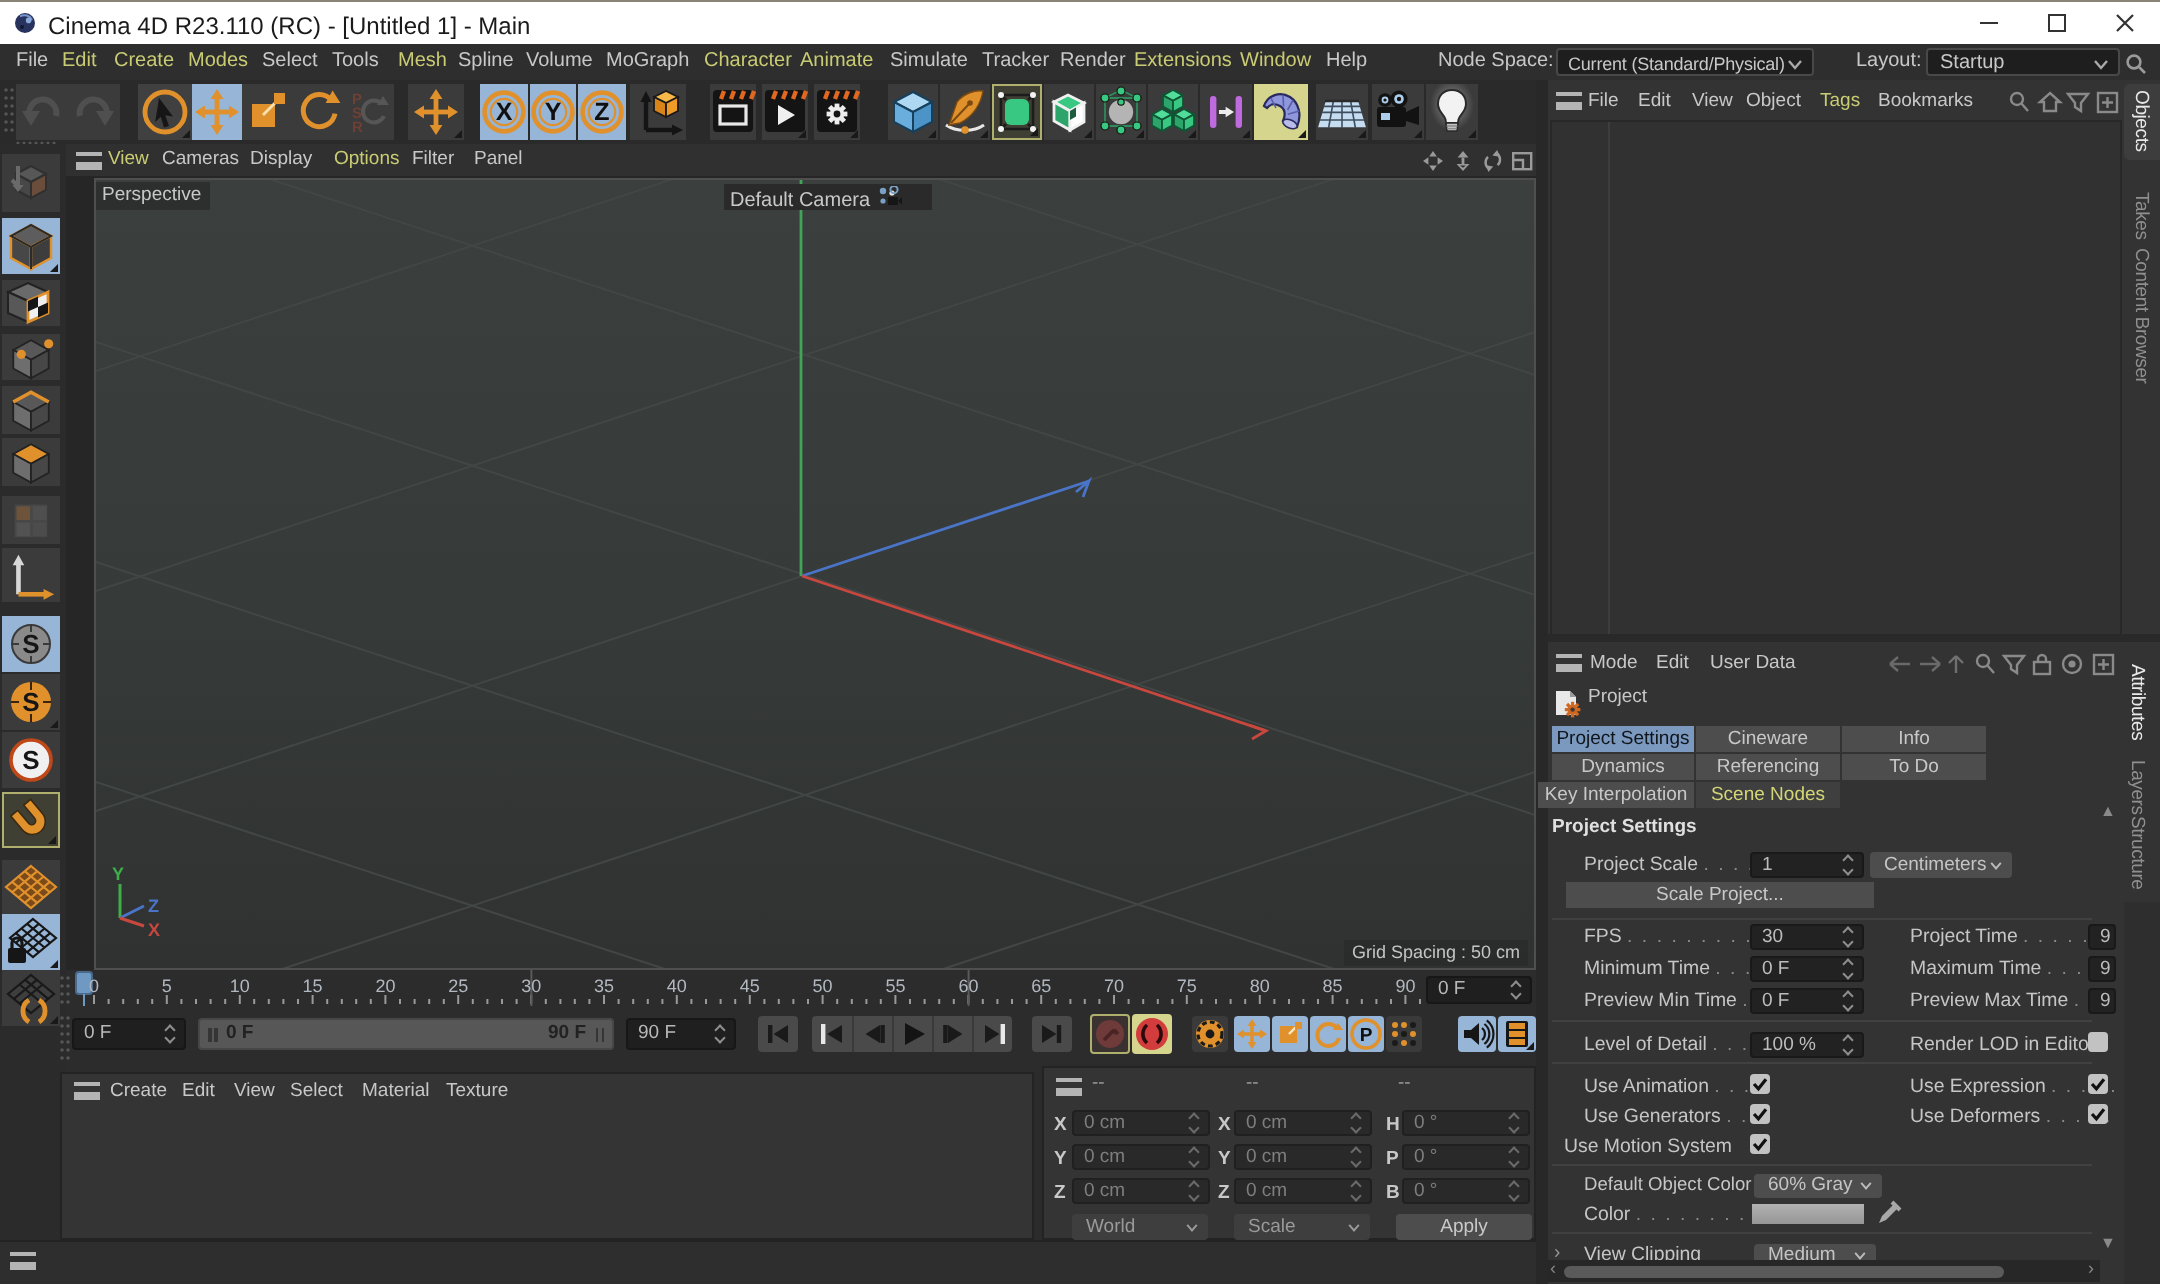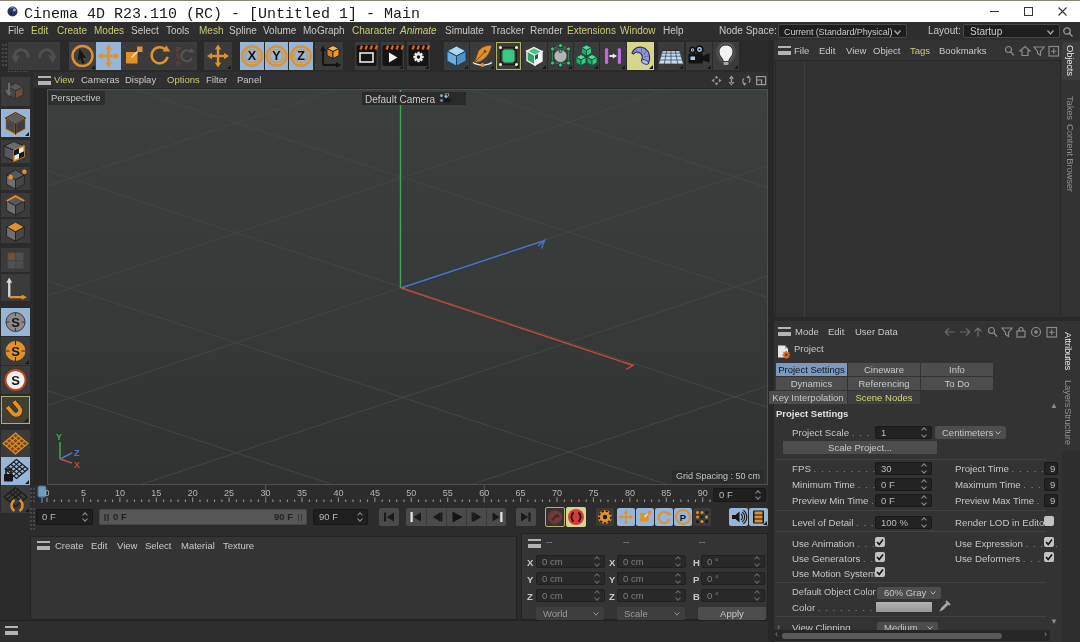--- a/index.html
+++ b/index.html
@@ -50,40 +50,40 @@
 <body>
 <div id="root">
 
   <div class="abs" style="left:0;top:0;width:1080px;height:22px;background:#ffffff;border-top:1px solid #8a8478;"></div>
   <svg class="abs" style="left:7px;top:6px" width="11" height="11" viewBox="0 0 11 11">
       <circle cx="5.5" cy="5.5" r="5" fill="#27335e"></circle>
       <path d="M3 2.2 A4.2 4.2 0 0 1 9 4" stroke="#7a95cc" stroke-width="1" fill="none"></path>
       <circle cx="7.3" cy="4.2" r="1.4" fill="#8aa8d8"></circle>
       <circle cx="4" cy="7.5" r="1" fill="#10182e"></circle>
     </svg>
-  <div class="abs" style="left:24px;top:5.5px;font-size:15px;color:#1a1a1a;font-family:Liberation Mono, monospace;">Cinema 4D R23.110 (RC) - [Untitled 1] - Main</div>
+  <div class="abs" style="left:24px;top:5.5px;font-size:12px;color:#1a1a1a;">Cinema 4D R23.110 (RC) - [Untitled 1] - Main</div>
   <div class="abs" style="left:990px;top:11px;width:9px;height:1.2px;background:#333;"></div>
   <div class="abs" style="left:1024px;top:7px;width:8.5px;height:8.5px;border:1.2px solid #333;"></div>
   <svg class="abs" style="left:1058px;top:7px" width="9" height="9" viewBox="0 0 9 9">
       <path d="M0.5 0.5 L8.5 8.5 M8.5 0.5 L0.5 8.5" stroke="#333" stroke-width="1.1"></path>
     </svg>
 
   <div class="abs" id="menubar" style="left:0;top:22px;width:1080px;height:18px;background:#2e2e2e;">
     <div class="menuitem" style="left:8px;">File</div>
     <div class="menuitem yel" style="left:31px;">Edit</div>
     <div class="menuitem yel" style="left:57px;">Create</div>
     <div class="menuitem yel" style="left:94px;text-align:center;">Modes</div>
     <div class="menuitem" style="left:131px;">Select</div>
     <div class="menuitem" style="left:166px;">Tools</div>
     <div class="menuitem yel" style="left:199px;">Mesh</div>
     <div class="menuitem" style="left:229px;">Spline</div>
     <div class="menuitem" style="left:263px;">Volume</div>
     <div class="menuitem" style="left:303px;">MoGraph</div>
     <div class="menuitem yel" style="left:352px;">Character</div>
-    <div class="menuitem yel" style="left:400px;font-style:italic;">Animate</div>
+    <div class="menuitem yel" style="left:400px;">Animate</div>
     <div class="menuitem" style="left:445px;">Simulate</div>
     <div class="menuitem" style="left:491px;">Tracker</div>
     <div class="menuitem" style="left:530px;">Render</div>
     <div class="menuitem yel" style="left:567px;">Extensions</div>
     <div class="menuitem yel" style="left:620px;">Window</div>
     <div class="menuitem" style="left:663px;">Help</div>
     <div class="menuitem" style="left:719px;">Node Space:</div>
     <div class="menuitem" style="left:778px;top:2px;height:14px;line-height:14px;width:129px;background:#1e1e1e;border:1px solid #484848;border-radius:2px;padding-left:5px;font-size:9px;letter-spacing:-0.1px;">Current (Standard/Physical)
       <svg style="position:absolute;right:5px;top:5px" width="7" height="5" viewBox="0 0 7 5">
           <path d="M0.5 0.5 L3.5 4 L6.5 0.5" fill="none" stroke="#aaa" stroke-width="1.2"></path>
@@ -1026,21 +1026,21 @@
         <svg width="10" height="10" viewBox="0 0 10 10">
           <path d="M2 5 L4.2 7.4 L8 2.6" fill="none" stroke="#111" stroke-width="1.6"></path>
         </svg>
       </div>
     <div class="rlabel" style="left:181px;top:232px;">Use Deformers <span class="dots">. . . . .</span></div>
     <div class="check" style="left:270px;top:231px;">
         <svg width="10" height="10" viewBox="0 0 10 10">
           <path d="M2 5 L4.2 7.4 L8 2.6" fill="none" stroke="#111" stroke-width="1.6"></path>
         </svg>
       </div>
-    <div class="plabel" style="left:18px;top:247px;">Use Motion System</div>
+    <div class="plabel" style="left:8px;top:247px;">Use Motion System</div>
     <div class="check" style="left:101px;top:246px;">
         <svg width="10" height="10" viewBox="0 0 10 10">
           <path d="M2 5 L4.2 7.4 L8 2.6" fill="none" stroke="#111" stroke-width="1.6"></path>
         </svg>
       </div>
     <div class="sep" style="left:2px;top:261px;width:270px;"></div>
     <div class="plabel" style="left:18px;top:266px;font-size:9.3px;">Default Object Color</div>
     <div class="drop" style="left:103px;top:266px;width:64px;height:12px;line-height:12px;padding-left:7px;">60% Gray
       <svg class="dropch" width="7" height="5" viewBox="0 0 7 5">
           <path d="M0.5 0.5 L3.5 4 L6.5 0.5" fill="none" stroke="#bbb" stroke-width="1.2"></path>

